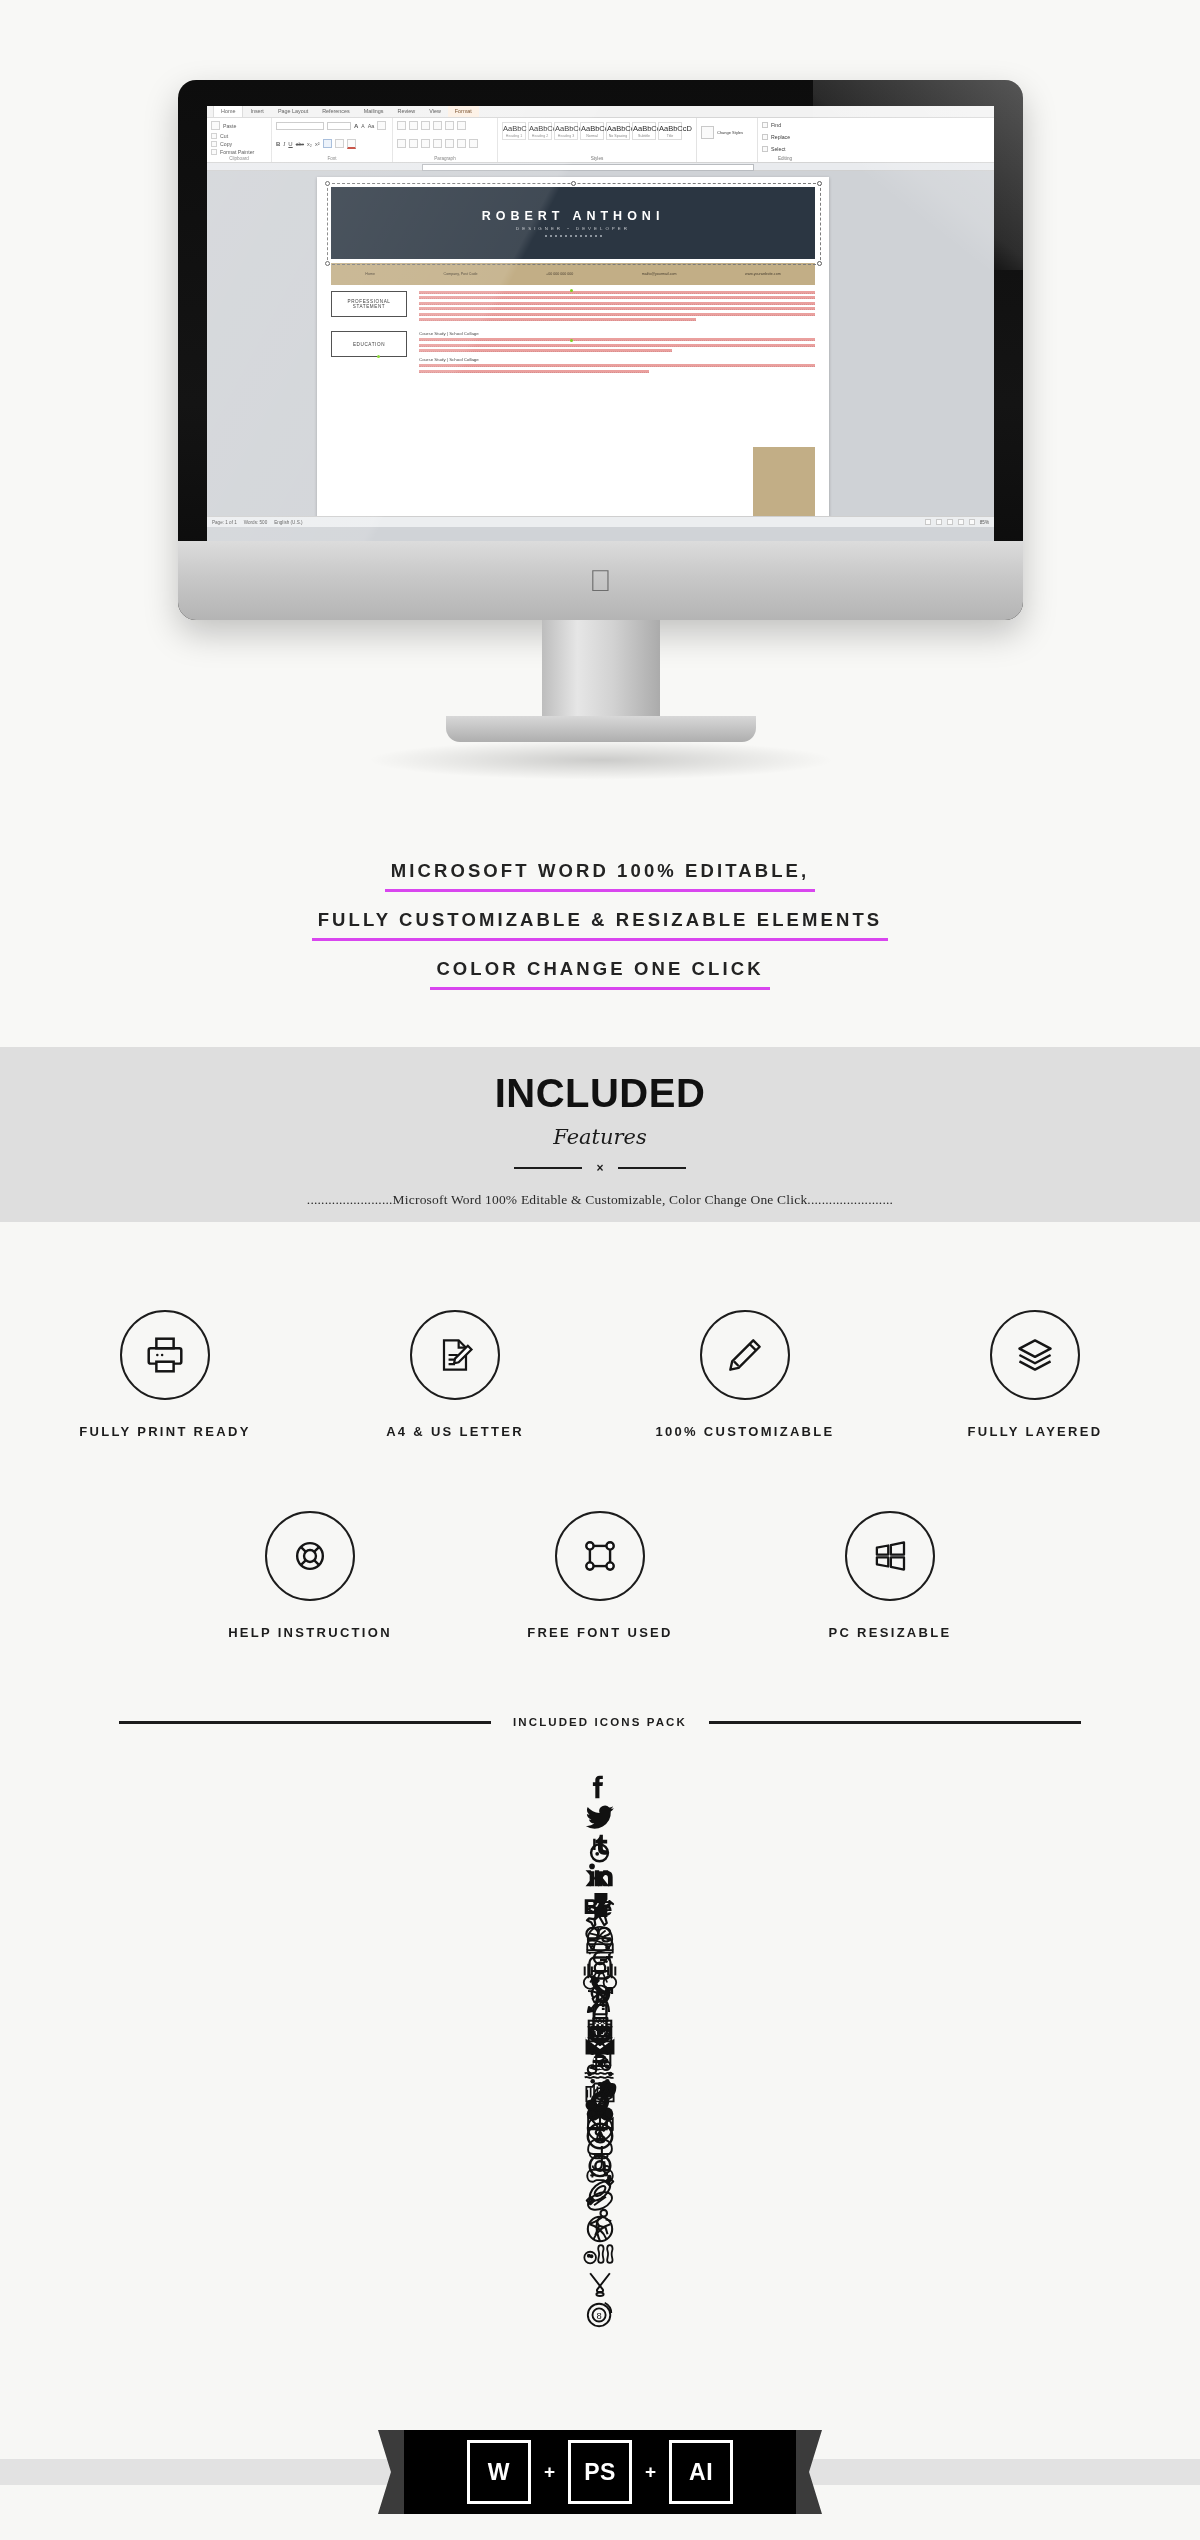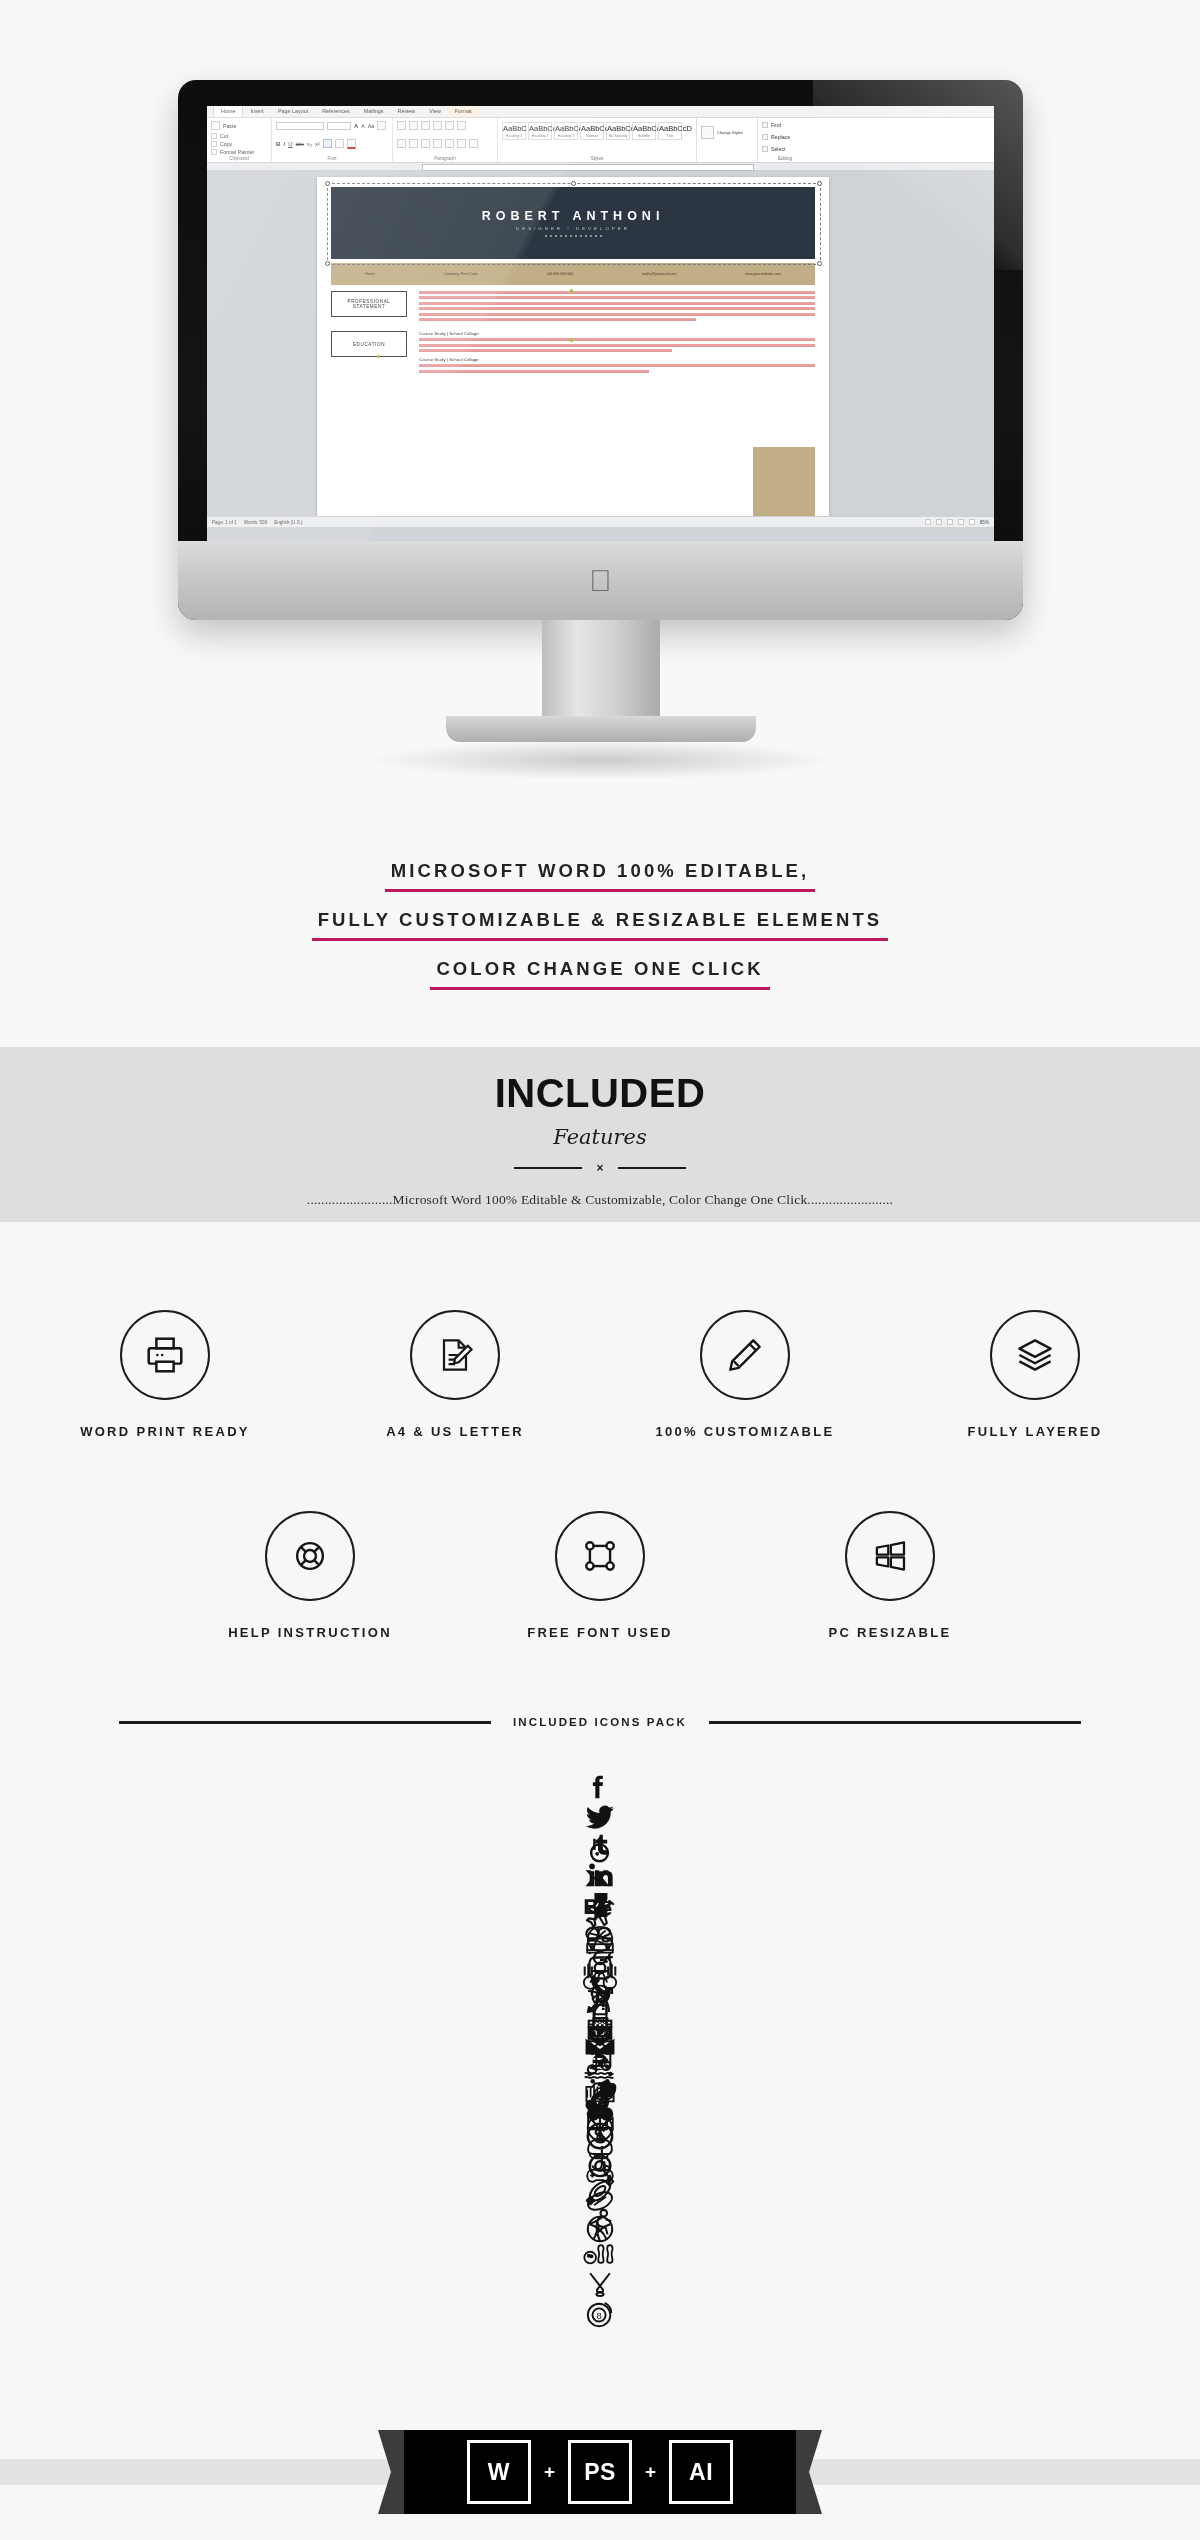--- a/index.html
+++ b/index.html
@@ -98,21 +98,21 @@
   .cv-lines{flex:1;padding-left:12px;}
   .cv-lines .ln{height:2px;background:#d9534f;opacity:.55;margin-bottom:2.4px;border-bottom:1px dotted #b33;}
   .cv-lines .ttl{font-size:4.4px;color:#333;margin-bottom:2px;}
   .cv-side{position:absolute;right:14px;top:270px;width:62px;height:72px;background:#c2ae86;}
   .sel-box{position:absolute;border:1px dashed #7c7c7c;}
   .handle{position:absolute;width:3px;height:3px;background:#fff;border:1px solid #5b5b5b;border-radius:50%;}
   .ghandle{position:absolute;width:3.4px;height:3.4px;background:#7ed321;border-radius:50%;}
 
   
   .caption{position:absolute;left:0;top:860px;width:1200px;text-align:center;}
-  .cap-line{display:inline-block;border-bottom:3px solid #be185d;padding:0 6px 7px;
+  .cap-line{display:inline-block;border-bottom:3px solid #d946ef;padding:0 6px 7px;
     font-size:18.5px;letter-spacing:3.1px;font-weight:bold;color:#232323;margin-bottom:17px;}
 
   
   .included{position:absolute;left:0;top:1047px;width:1200px;height:175px;background:#dedede;text-align:center;}
   .inc-title{font-size:40px;font-weight:bold;letter-spacing:.5px;padding-top:24px;color:#111;}
   .inc-script{font-family:"DejaVu Serif",serif;font-style:italic;font-size:21px;margin-top:9px;color:#1a1a1a;}
   .inc-div{display:flex;align-items:center;justify-content:center;gap:14px;margin-top:12px;}
   .inc-div span.rule{display:block;width:68px;height:2px;background:#1c1c1c;}
   .inc-div span.x{font-size:12px;font-weight:bold;color:#1c1c1c;}
   .inc-note{margin-top:17px;font-family:"Liberation Serif",serif;font-size:13.5px;color:#2b2b2b;letter-spacing:.2px;}
@@ -406,21 +406,21 @@
       <div class="fcell">
         <div class="fcircle">
           <svg width="46" height="46" viewBox="0 0 48 48" fill="none" stroke="#151515" stroke-width="2.6">
             <rect x="15" y="7" width="18" height="10"></rect>
             <rect x="7" y="17" width="34" height="16" rx="2"></rect>
             <rect x="15" y="31" width="18" height="10" fill="#fff"></rect>
             <circle cx="16" cy="24" r="1.3" fill="#151515" stroke="none"></circle>
             <circle cx="21" cy="24" r="1.3" fill="#151515" stroke="none"></circle>
           </svg>
         </div>
-        <div class="flabel">WORD PRINT READY</div>
+        <div class="flabel">FULLY PRINT READY</div>
       </div>
       <div class="fcell">
         <div class="fcircle">
           <svg width="44" height="44" viewBox="0 0 48 48" fill="none" stroke="#151515" stroke-width="2.4">
             <path d="M12 8h16l8 8v24H12z"></path>
             <path d="M28 8v8h8"></path>
             <path d="M17 24h10M17 29h8M17 34h7"></path>
             <path d="M38 14l4 4-14 14-5 1 1-5z" fill="#fff"></path>
           </svg>
         </div>

